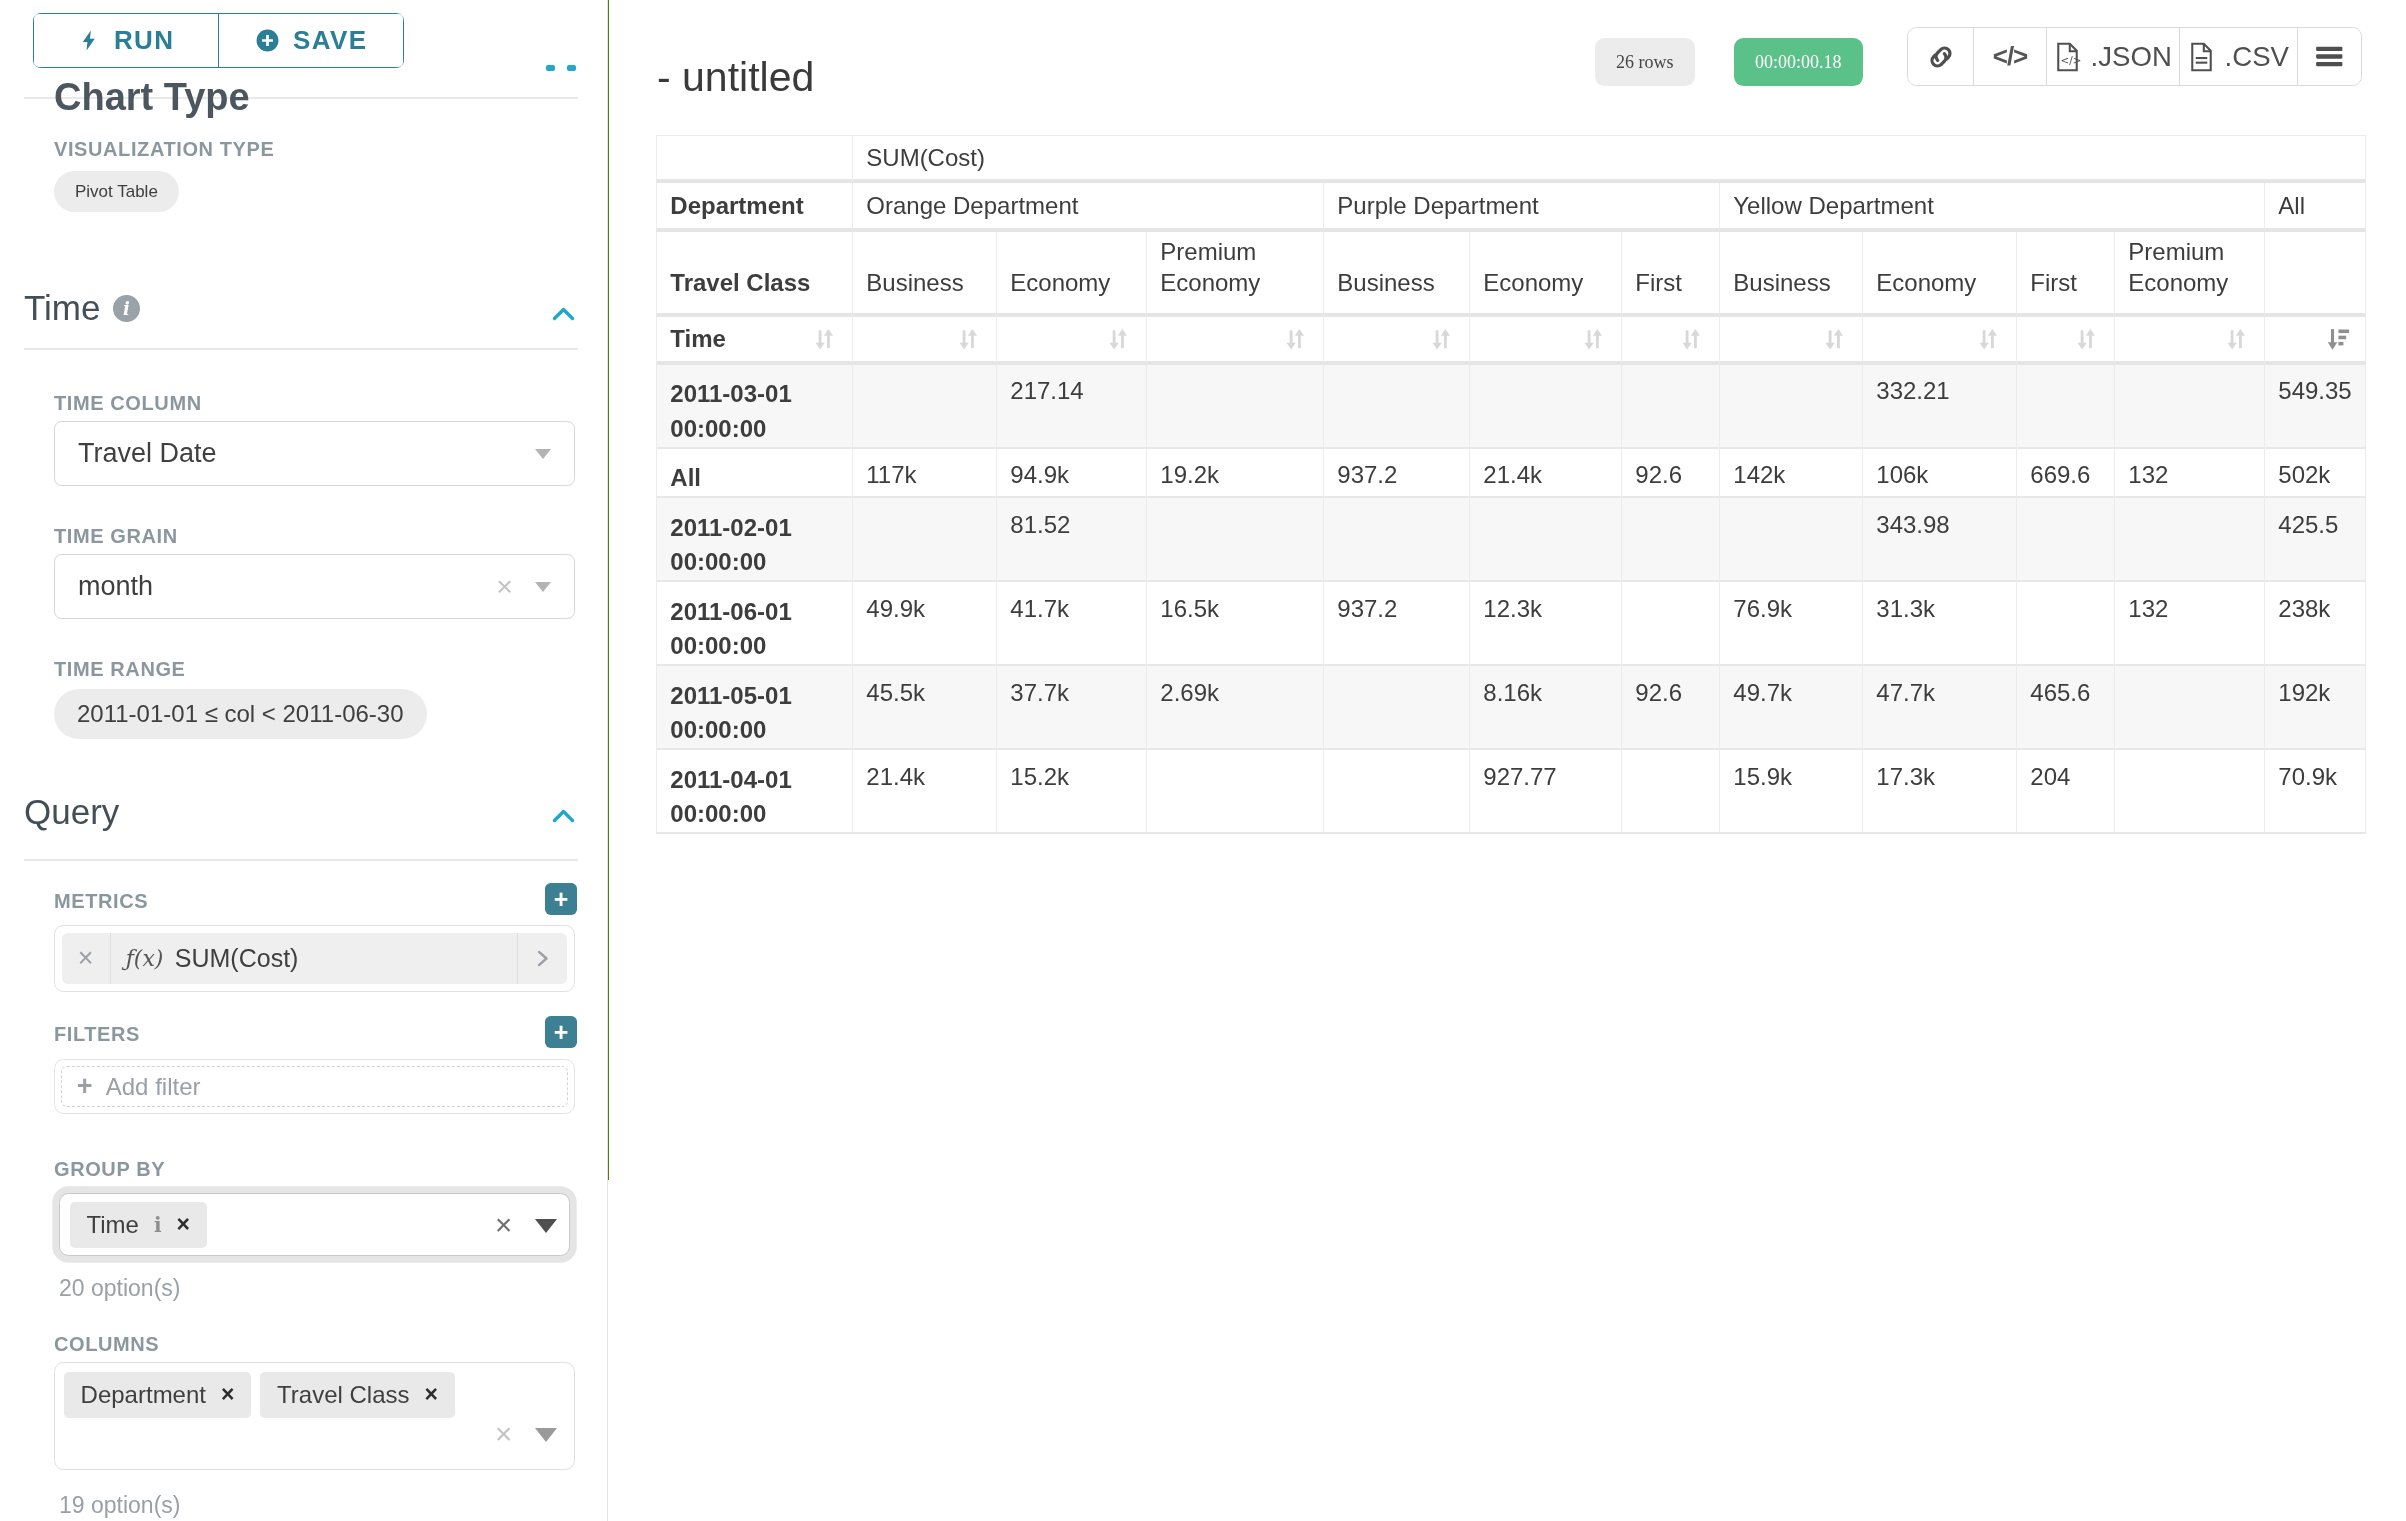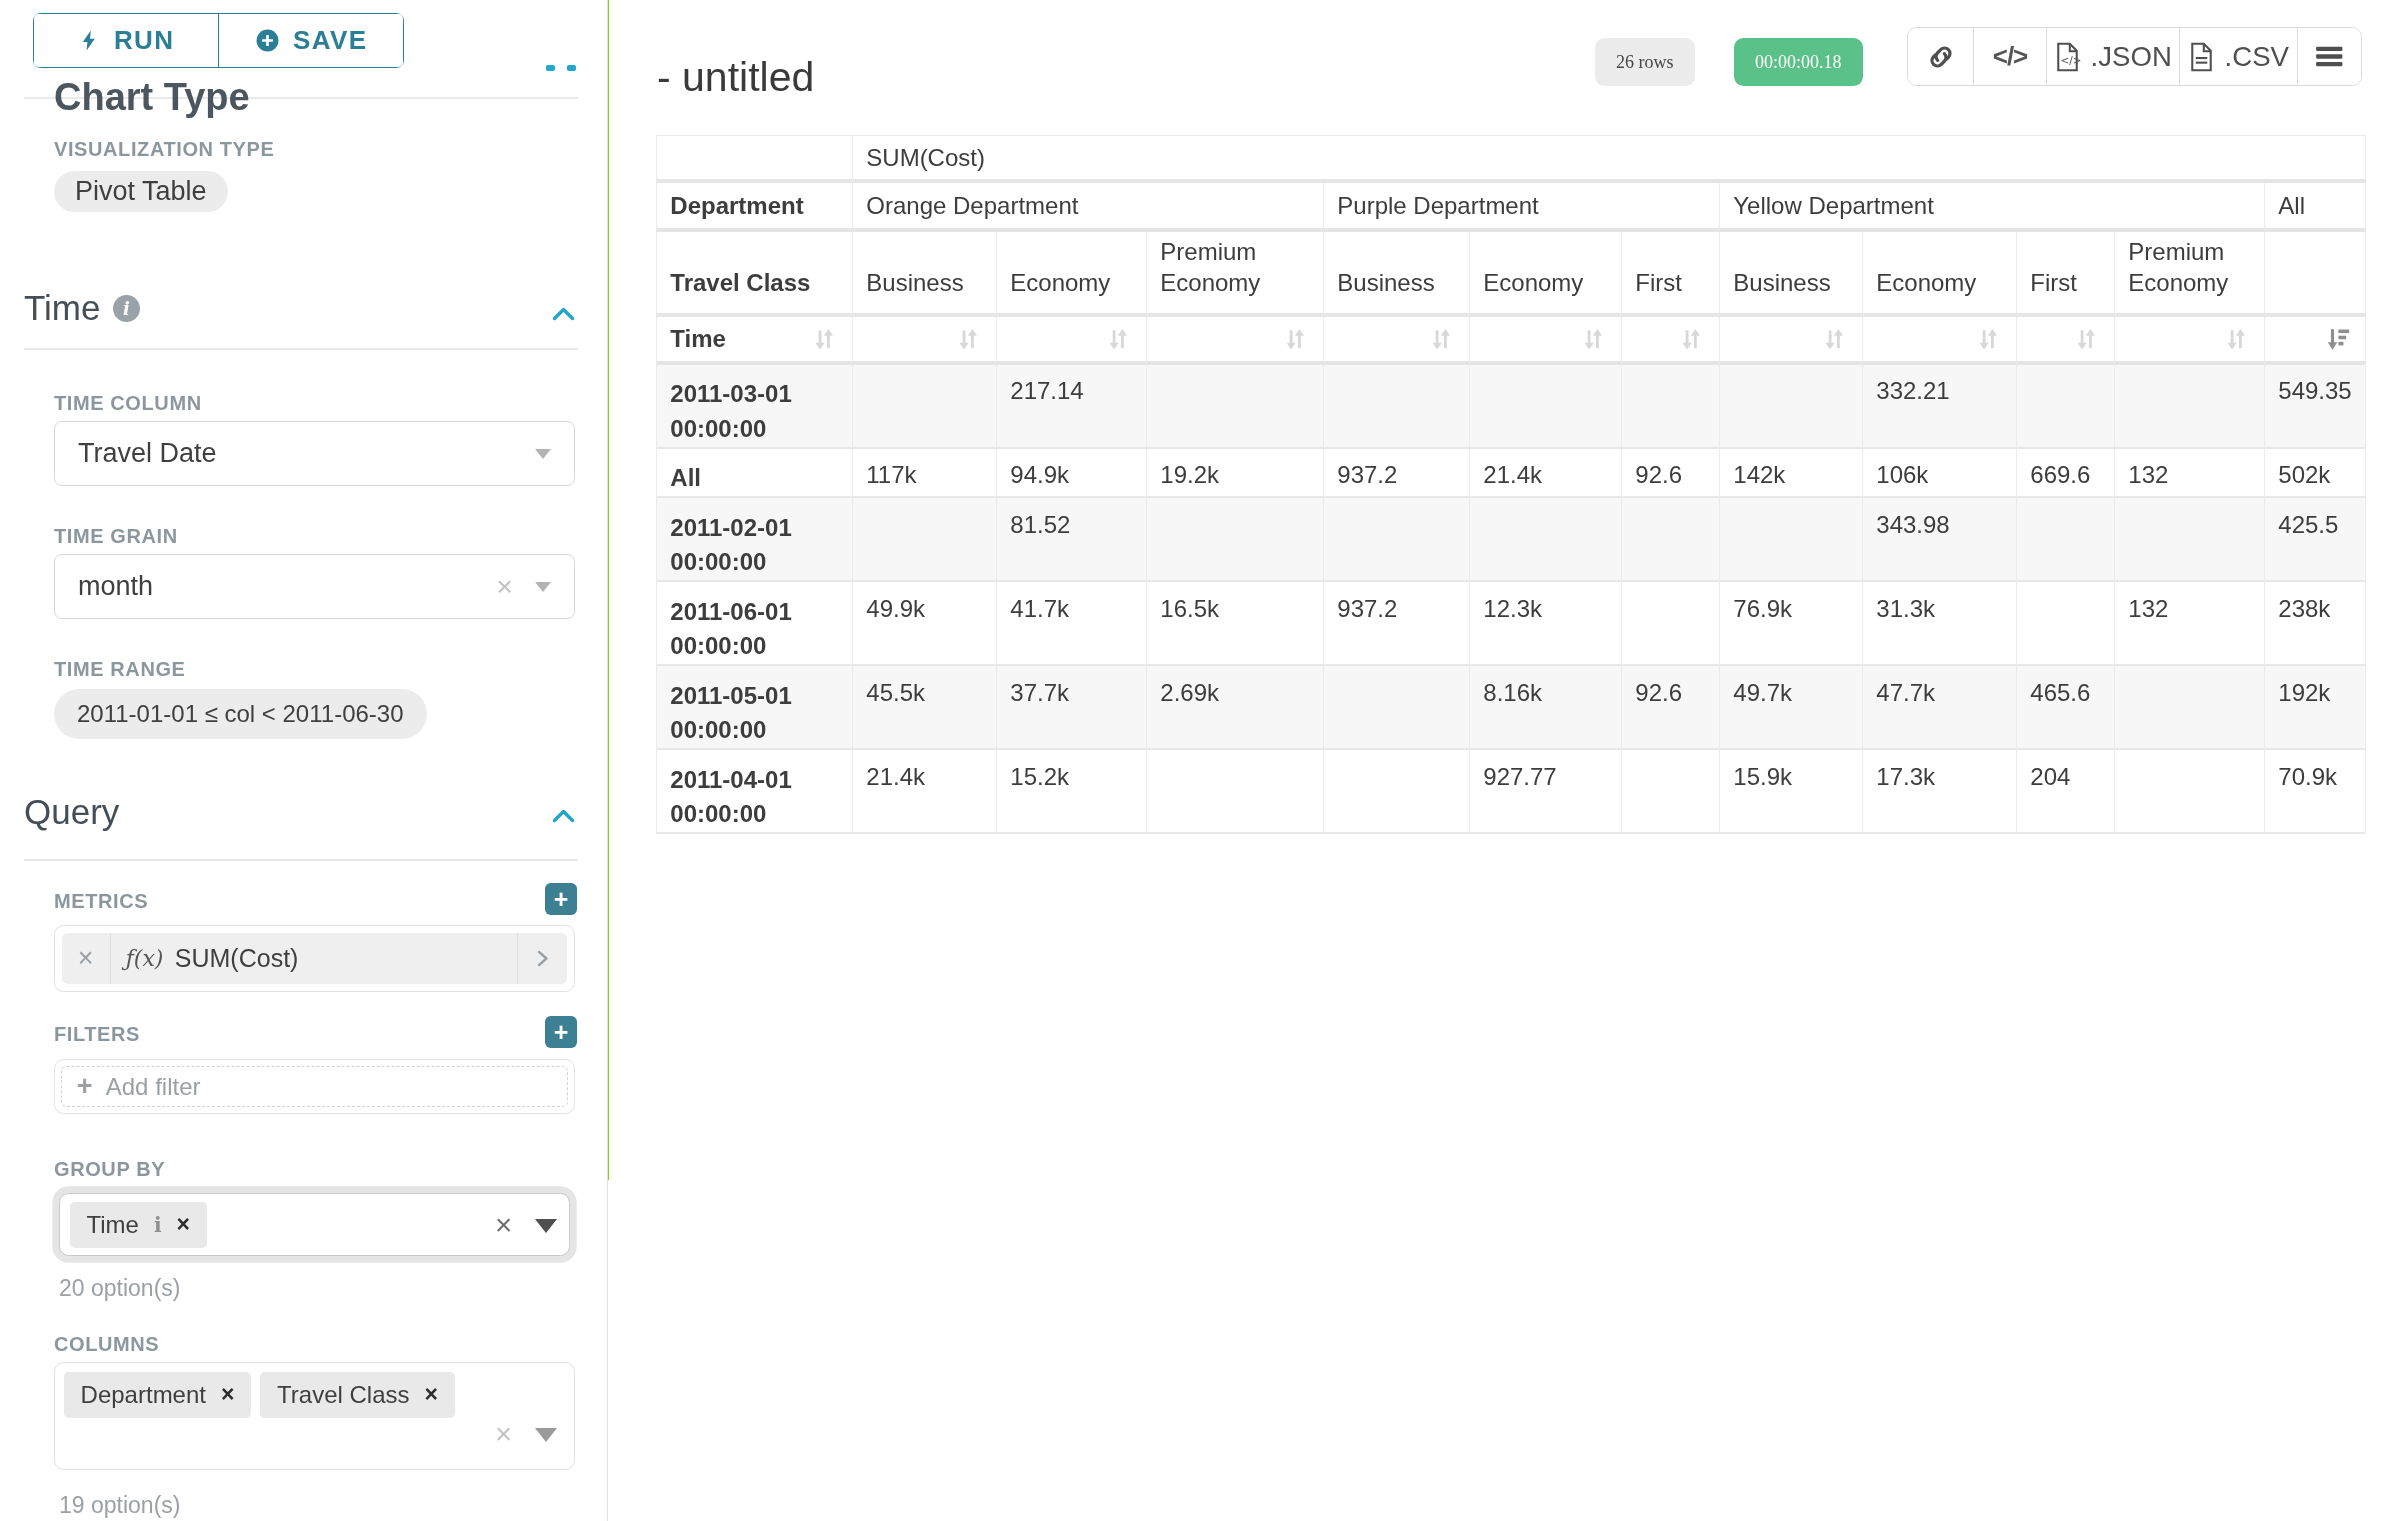--- a/index.html
+++ b/index.html
@@ -1,37 +1,37 @@
 <!DOCTYPE html>
 <html style="font-size:15px"><head>
 <meta charset="utf-8">
 <style>
   html,body{margin:0;padding:0;background:#fff;}
   body{width:2406px;height:1522px;overflow:hidden;
        font-family:"Liberation Sans","DejaVu Sans",sans-serif;color:#3d3d3d;}
-  .app{position:relative;width:2406px;height:1180px;background:#84cc16;}
+  .app{position:relative;width:2406px;height:1180px;background:#4d7c0f;}
 
   
   .sidebar{position:absolute;left:0;top:0;width:607px;height:1522px;background:#fff;
            border-right:1.9px solid #e3e3e3;overflow:hidden;}
   .btn-group{position:absolute;left:33px;top:13.3px;width:371px;height:55px;display:flex;
              border:1.9px solid #2a7e95;border-radius:7.6px;background:#fff;z-index:5;box-sizing:border-box;}
   .btn{flex:1;display:flex;align-items:center;justify-content:center;gap:13.3px;background:#fff;border:none;
        color:#2a7e95;font-size:26px;font-weight:700;letter-spacing:1.4px;cursor:pointer;border-radius:4.8px;
        font-family:inherit;}
   .btn.run{border-right:1.9px solid #2a7e95;border-radius:4.8px 0 0 4.8px;}
   .clipped-heading{position:absolute;left:54px;top:44px;z-index:1;font-size:38px;font-weight:600;
                    color:#4b565e;white-space:nowrap;}
   .blue-dot{position:absolute;top:65px;width:8.6px;height:5.7px;background:#20a7c9;border-radius:1.9px;z-index:6;}
   .dot1{left:546px;} .dot2{left:567px;}
   .sb-divider{position:absolute;left:24px;width:554px;height:1.9px;background:#e9e9e9;}
   .ctl-label{position:absolute;left:54px;font-size:20px;letter-spacing:0.6px;color:#8b979e;font-weight:bold;}
   .pill{position:absolute;background:#ececec;border-radius:21px;color:#3f3f3f;
         display:inline-flex;align-items:center;white-space:nowrap;}
-  .viz-pill{left:54px;top:171px;height:41px;padding:0 21px;font-size:27px;text-align:center;}
+  .viz-pill{left:54px;top:171px;height:41px;padding:0 21px;font-size:17px;text-align:center;}
   .range-pill{left:54px;top:689px;height:50px;padding:0 23px;font-size:24px;border-radius:26px;}
   .section-head{position:absolute;left:24px;display:flex;align-items:center;gap:12.4px;}
   .section-title{font-size:35px;font-weight:500;color:#434e56;}
   .info-badge{width:27px;height:27px;border-radius:50%;background:#99a2a8;color:#fff;
               display:inline-flex;align-items:center;justify-content:center;
               font-family:"DejaVu Serif",serif;font-size:18px;font-weight:700;font-style:italic;}
   .chev-up{position:absolute;left:550px;}
   .select{position:absolute;left:54px;width:521px;height:65px;border:1.9px solid #d6d6d6;border-radius:7.6px;
           background:#fff;display:flex;align-items:center;box-sizing:border-box;}
   .select .val{margin-left:23px;font-size:27px;color:#3f3f3f;}

